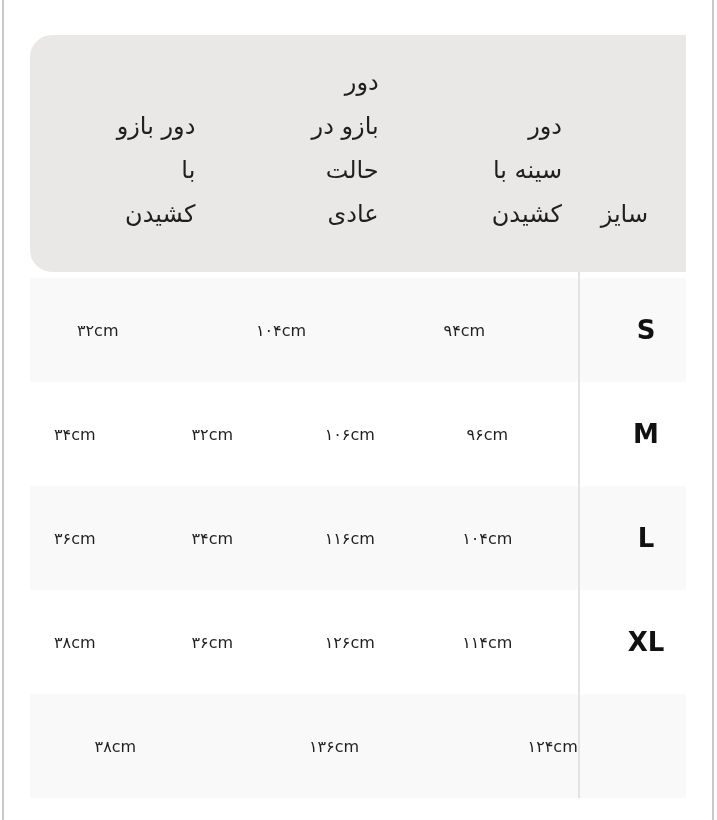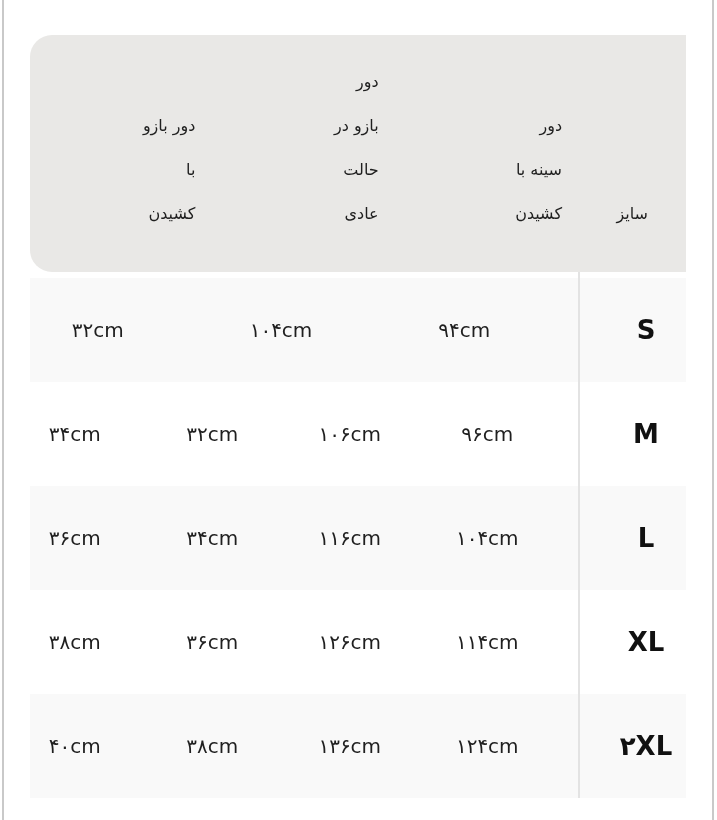--- a/index.html
+++ b/index.html
@@ -42,21 +42,21 @@
     display: flex;
     align-items: flex-end;
     padding-bottom: 36px;
   }
   .th {
     box-sizing: border-box;
     flex: 1 1 0;
     text-align: right;
     padding-left: 4px;
     padding-right: 18px;
-    font-size: 16px;
+    font-size: 24px;
     line-height: 44px;
     white-space: pre-line;
     font-weight: 400;
   }
   .th.size-col {
     flex: 0 0 106px;
     padding-right: 38px;
     padding-left: 0;
   }
 
@@ -68,21 +68,21 @@
     display: flex;
     align-items: center;
     background: #ffffff;
   }
   .tr.shaded { background: #f9f9f9; }
   .td {
     box-sizing: border-box;
     flex: 1 1 0;
     text-align: center;
     padding-right: 48px; 
-    font-size: 20px;
+    font-size: 16px;
   }
   .td.size-col {
     flex: 0 0 106px;
     padding-right: 0;
     padding-left: 26px;
     font-weight: 700;
     font-size: 26px;
     color: #111111;
   }
 
@@ -145,23 +145,21 @@
 
     <div class="tr">
       <div class="td size-col">XL</div>
       <div class="td">۱۱۴cm</div>
       <div class="td">۱۲۶cm</div>
       <div class="td">۳۶cm</div>
       <div class="td">۳۸cm</div>
     </div>
 
     <div class="tr shaded">
-      <div class="td size-col">۲XL</div>
       <div class="td">۱۲۴cm</div>
       <div class="td">۱۳۶cm</div>
       <div class="td">۳۸cm</div>
-      <div class="td">۴۰cm</div>
     </div>
 
   </div>
 
   <div class="v-separator"></div>
 </div>
 
 </body></html>

